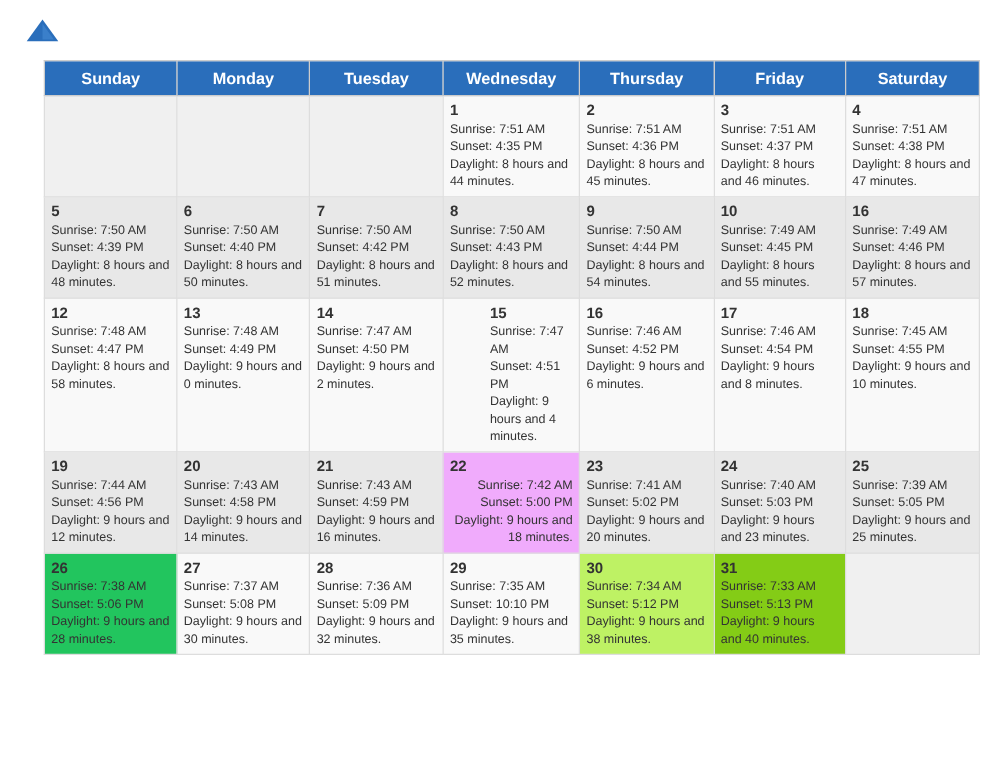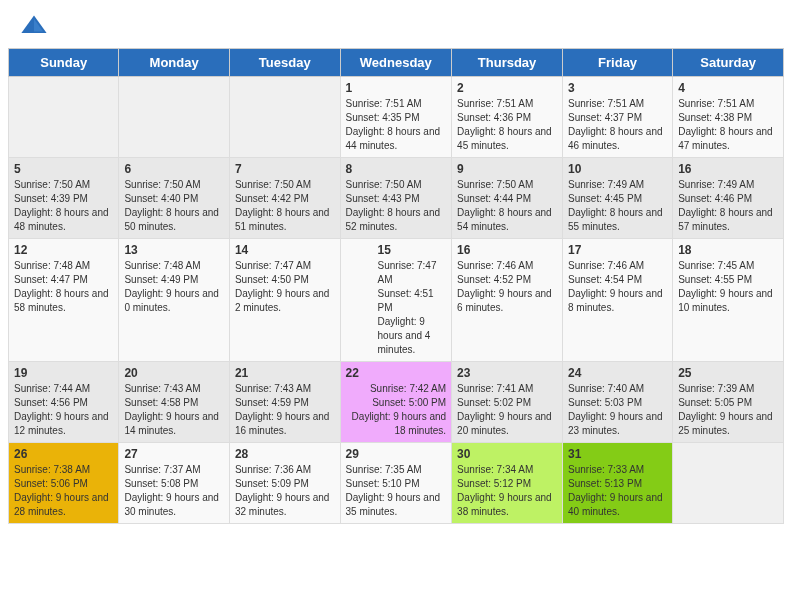--- a/index.html
+++ b/index.html
@@ -46,20 +46,21 @@
       font-size: 32px;
       font-weight: normal;
       color: #1a1a2e;
     }
     .subtitle {
       font-size: 14px;
       color: #444;
     }
     .calendar-wrap {
       padding: 0 8px 8px 8px;
+      margin-left: 27px;
     }
     table {
       width: 100%;
       border-collapse: collapse;
     }
     thead tr th {
       background: #2a6ebb;
       color: #fff;
       text-align: center;
       padding: 6px 4px;
@@ -287,42 +288,42 @@
 Daylight: 9 hours and 23 minutes.</div>
           </td>
           <td style="background: rgb(232, 232, 232);">
             <span class="day-num">25</span>
             <div class="day-info" style="white-space: pre-line;">Sunrise: 7:39 AM
 Sunset: 5:05 PM
 Daylight: 9 hours and 25 minutes.</div>
           </td>
         </tr>
         <tr>
-          <td style="background: #eab308;">
+          <td style="background: #22c55e;">
             <span class="day-num">26</span>
             <div class="day-info" style="white-space: pre-line;">Sunrise: 7:38 AM
 Sunset: 5:06 PM
 Daylight: 9 hours and 28 minutes.</div>
           </td>
           <td style="background: rgb(249, 249, 249);">
             <span class="day-num">27</span>
             <div class="day-info" style="white-space: pre-line;">Sunrise: 7:37 AM
 Sunset: 5:08 PM
 Daylight: 9 hours and 30 minutes.</div>
           </td>
           <td style="background: rgb(249, 249, 249);">
             <span class="day-num">28</span>
             <div class="day-info" style="white-space: pre-line;">Sunrise: 7:36 AM
 Sunset: 5:09 PM
 Daylight: 9 hours and 32 minutes.</div>
           </td>
           <td style="background: rgb(249, 249, 249);">
             <span class="day-num">29</span>
             <div class="day-info" style="white-space: pre-line;">Sunrise: 7:35 AM
-Sunset: 5:10 PM
+Sunset: 10:10 PM
 Daylight: 9 hours and 35 minutes.</div>
           </td>
           <td style="background: #bef264;">
             <span class="day-num">30</span>
             <div class="day-info" style="white-space: pre-line;">Sunrise: 7:34 AM
 Sunset: 5:12 PM
 Daylight: 9 hours and 38 minutes.</div>
           </td>
           <td style="background: #84cc16;">
             <span class="day-num">31</span>

